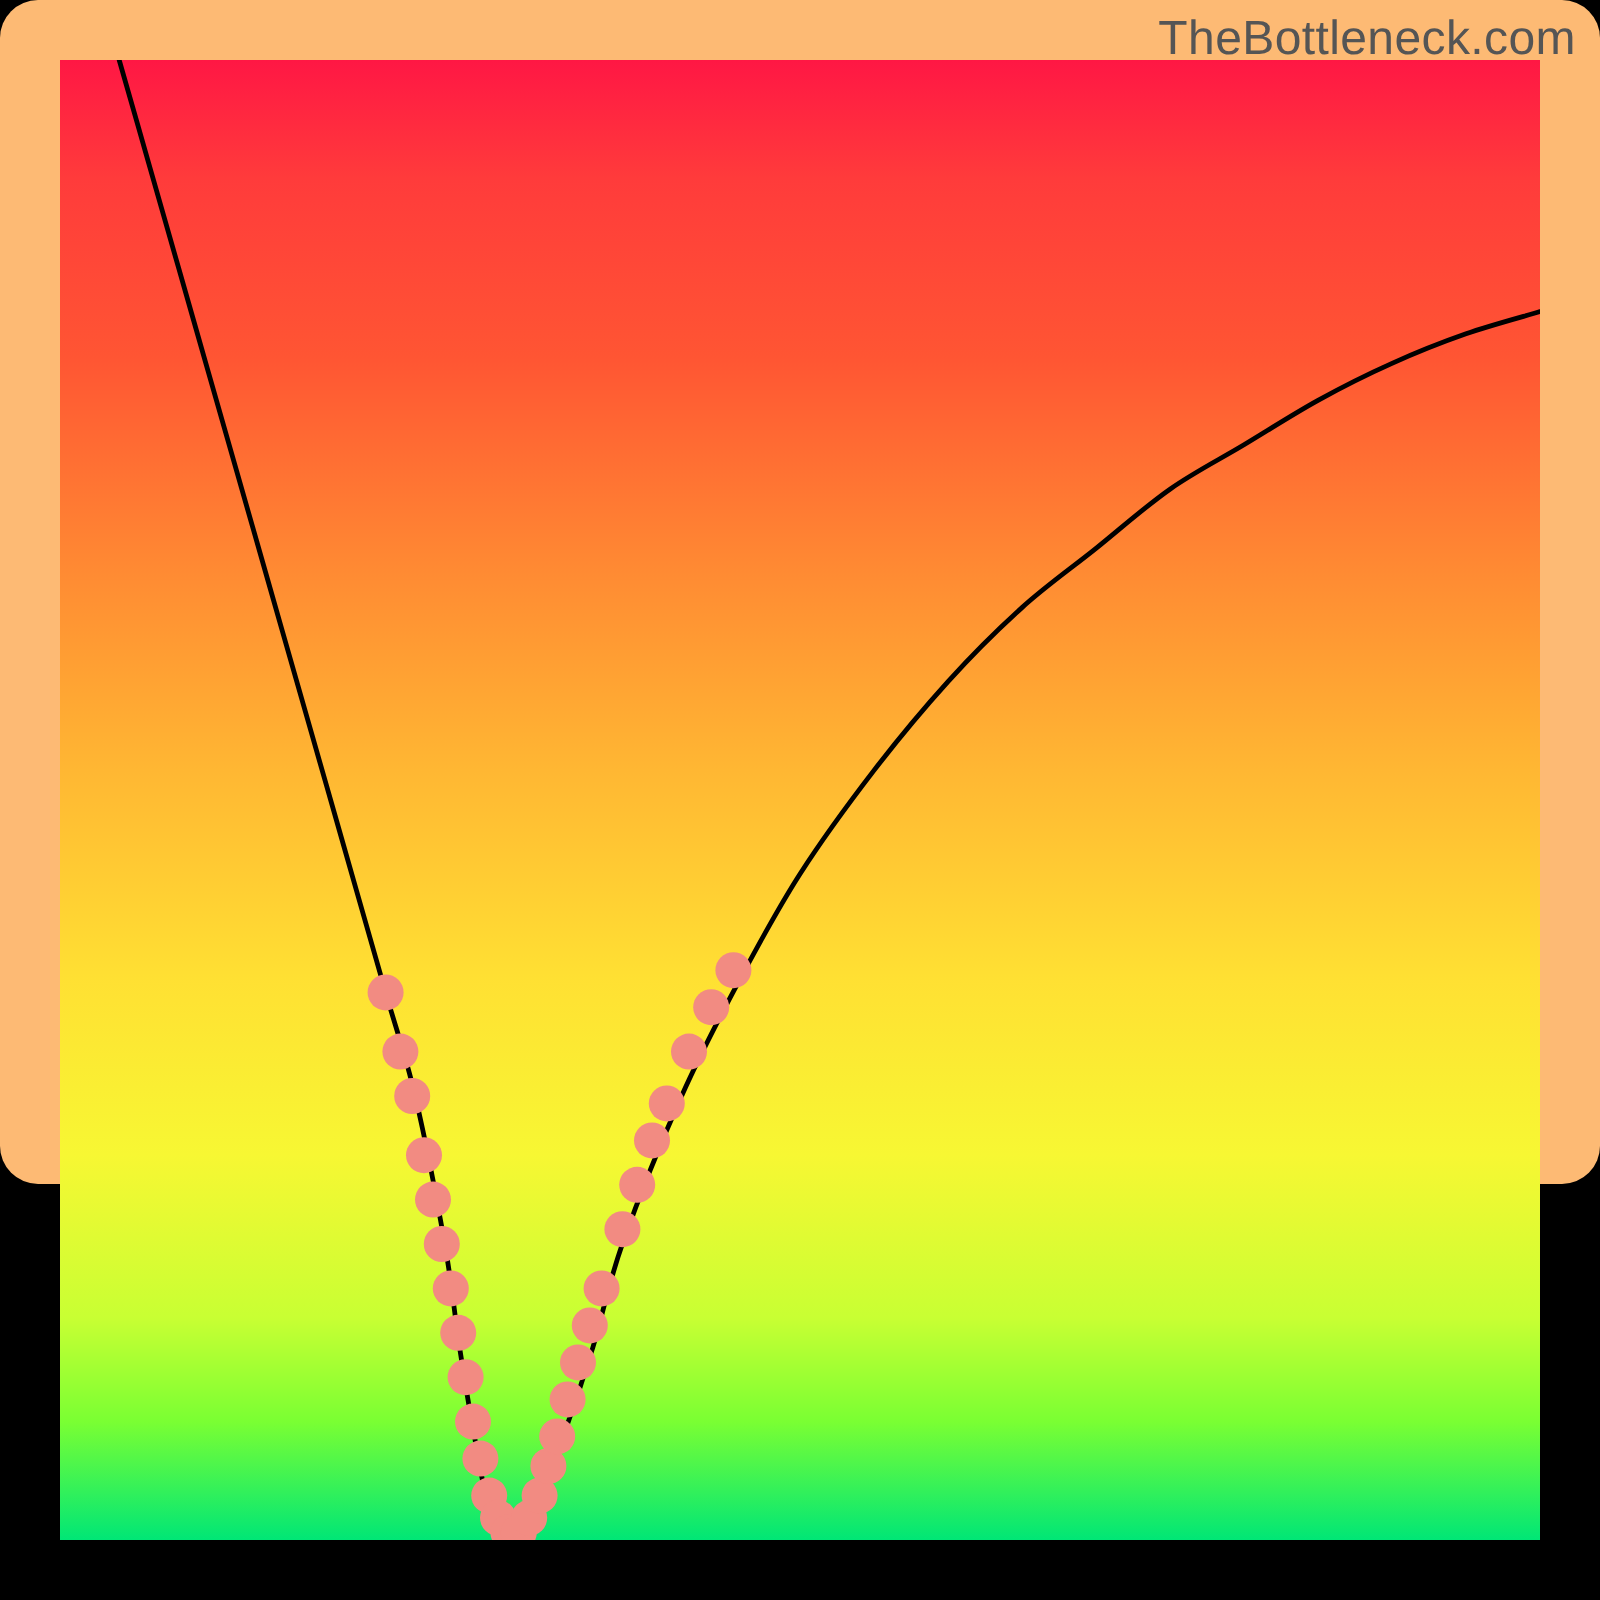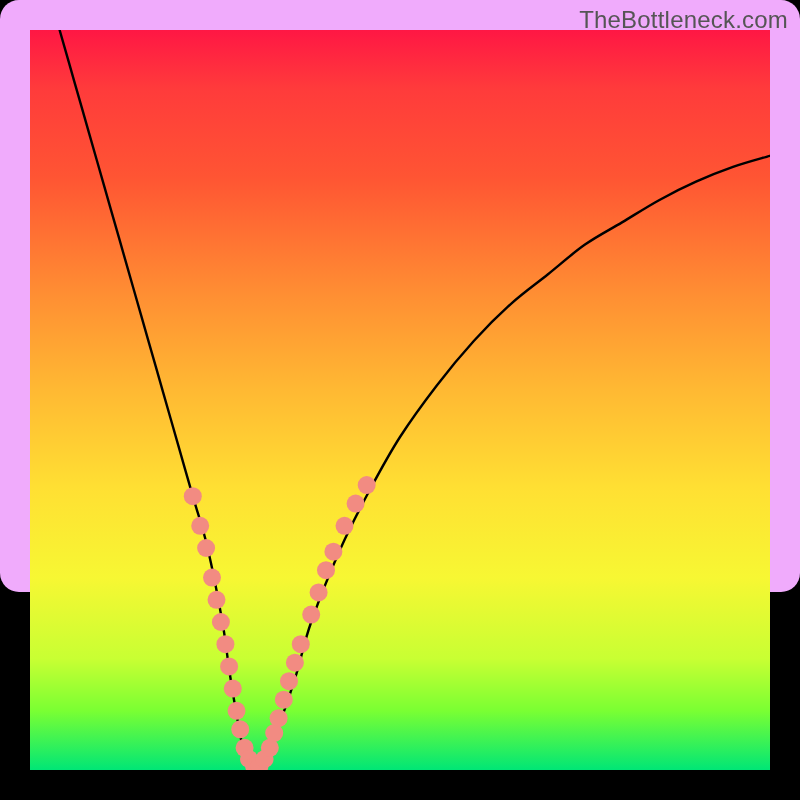--- a/index.html
+++ b/index.html
@@ -9,21 +9,21 @@
     height: 800px;
     background: #000;
     overflow: hidden;
   }
   .frame {
     position: absolute;
     left: 0;
     top: 0;
     width: 800px;
     height: 592px;
-    background: #f0abfc;
+    background: #fdba74;
     border-radius: 19px;
   }
   .plot-area {
     position: absolute;
     left: 30px;
     top: 30px;
     width: 740px;
     height: 740px;
     overflow: hidden;
   }

